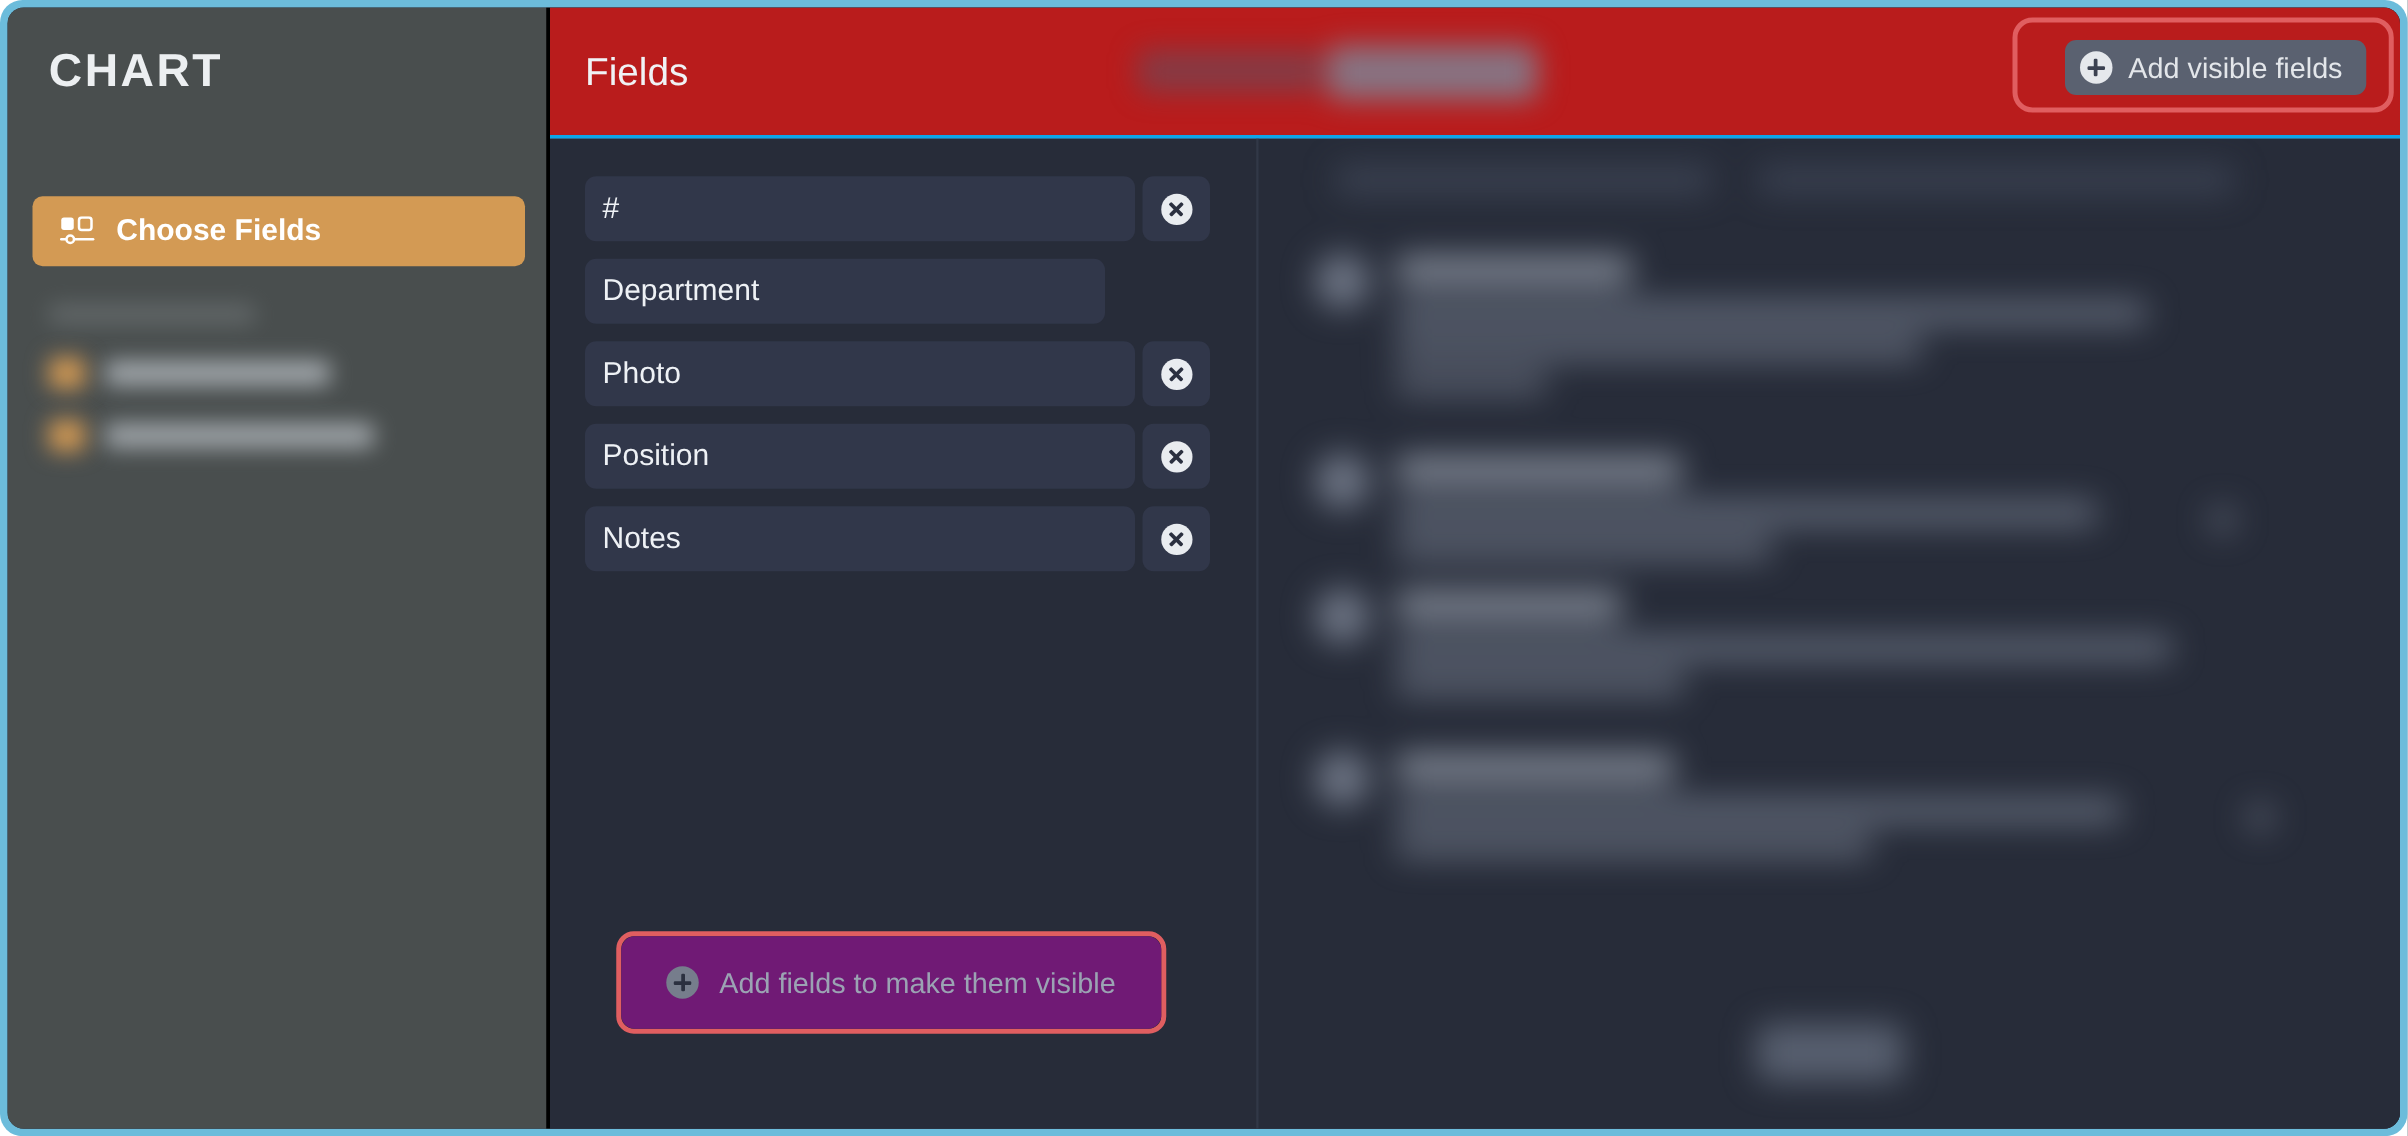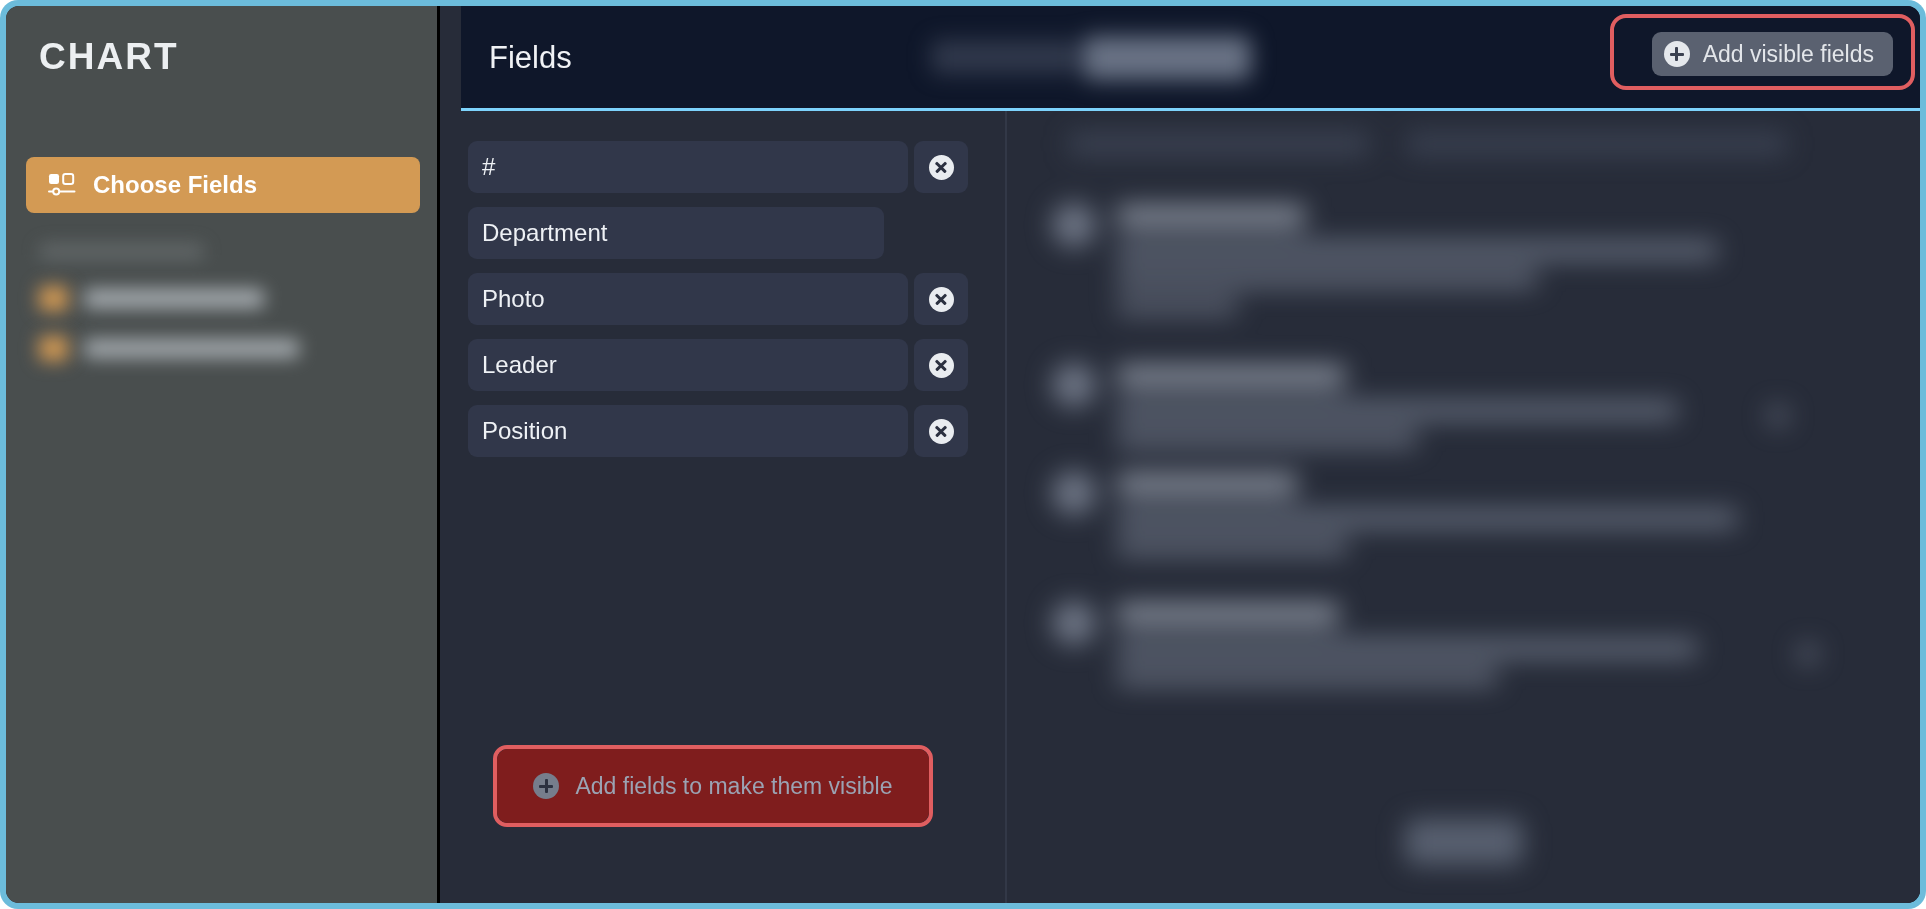--- a/index.html
+++ b/index.html
@@ -87,23 +87,22 @@
     flex-direction: column;
     background: #272c39;
     min-width: 0;
   }
 
   
   #header {
     position: relative;
     height: 105px;
     flex: 0 0 105px;
-    background: #0f172a;
-    border-bottom: 3px solid #7dd3fc;
-    margin-left: 21px;
+    background: #b91c1c;
+    border-bottom: 3px solid #0ea5e9;
   }
   #panel-title {
     position: absolute;
     left: 28px;
     top: 34px;
     font-size: 31px;
     color: #f0f2f5;
     font-weight: 400;
   }
   
@@ -244,21 +243,21 @@
     border: 4px solid #e05e60;
     border-radius: 14px;
     box-sizing: border-box;
   }
   #add-fields-btn {
     position: absolute;
     left: 57px;
     top: 638px;
     width: 432px;
     height: 74px;
-    background: #7f1d1d;
+    background: #701a75;
     border-radius: 11px;
     display: flex;
     align-items: center;
     justify-content: center;
     cursor: pointer;
   }
   #add-fields-btn .af-label {
     font-size: 23px;
     color: #9ba3b3;
     margin-left: 16px;
@@ -370,38 +369,38 @@
             <div class="field-row removable">
               <div class="field-chip">
                 <span class="field-name">Photo</span>
               </div>
               <div class="remove-btn">
                 <span class="x-circle"></span>
               </div>
             </div>
 
 
-            <div class="field-row removable">
-              <div class="field-chip">
-                <span class="field-name">Leader</span>
-              </div>
-              <div class="remove-btn">
-                <span class="x-circle"></span>
-              </div>
-            </div>
 
             <div class="field-row removable">
               <div class="field-chip">
                 <span class="field-name">Position</span>
               </div>
               <div class="remove-btn">
                 <span class="x-circle"></span>
               </div>
             </div>
 
+            <div class="field-row removable">
+              <div class="field-chip">
+                <span class="field-name">Notes</span>
+              </div>
+              <div class="remove-btn">
+                <span class="x-circle"></span>
+              </div>
+            </div>
 
           </div>
 
           <div id="add-fields-annot"></div>
           <div id="add-fields-btn">
             <span class="plus-circle muted"></span>
             <span class="af-label">Add fields to make them visible</span>
           </div>
         </div>
 

